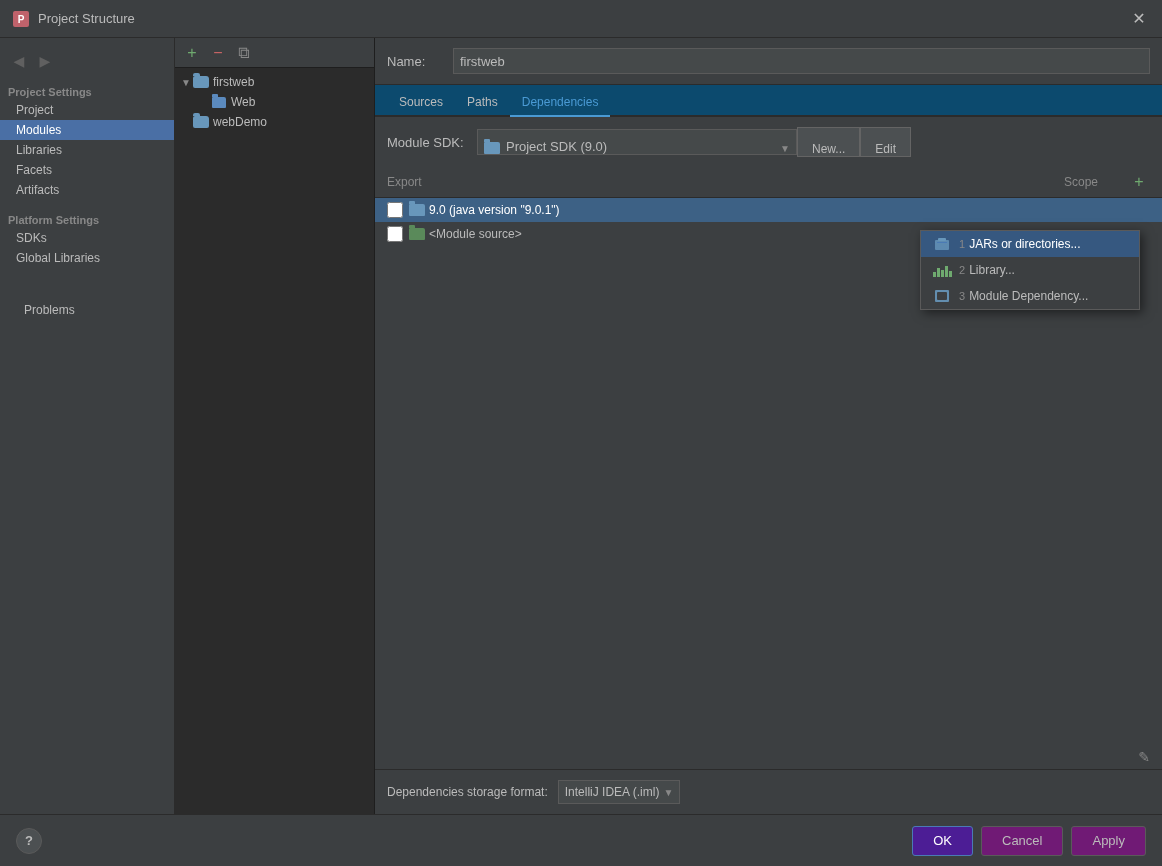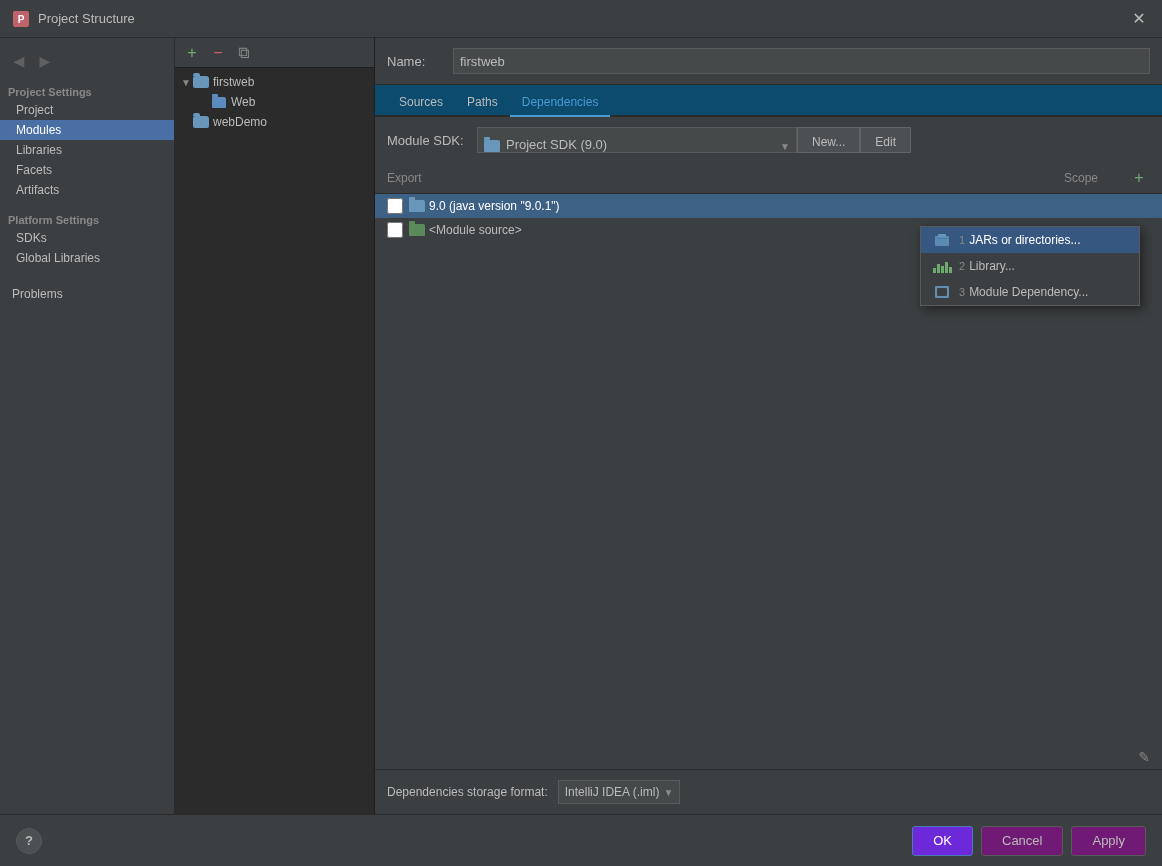--- a/index.html
+++ b/index.html
@@ -299,21 +299,21 @@
       color: #bbbbbb;
     }
     .sdk-select-arrow {
       font-size: 10px;
       color: #888;
     }
     .sdk-btn {
       background: #4c5052;
       border: 1px solid #646464;
       color: #bbbbbb;
-      padding: 7px 14px;
+      padding: 14px 14px;
       height: 26px;
       cursor: pointer;
       font-size: 12px;
     }
 
     
     .deps-header {
       display: flex;
       align-items: center;
       padding: 4px 12px;
@@ -452,21 +452,21 @@
       background: #701a75;
       border: 1px solid #5a5a5a;
       color: #bbbbbb;
       padding: 5px 20px;
       height: 30px;
       cursor: pointer;
       font-size: 13px;
       border-radius: 3px;
     }
     .action-btn.ok-btn {
-      background: #6d28d9;
+      background: #4c1d95;
       border-color: #4a7ab5;
       color: #fff;
     }
 
     
     .dropdown-popup {
       position: absolute;
       right: 22px;
       top: 32px;
       background: #3c3f41;
@@ -601,21 +601,21 @@
     <div class="sidebar-item">Project</div>
     <div class="sidebar-item active">Modules</div>
     <div class="sidebar-item">Libraries</div>
     <div class="sidebar-item">Facets</div>
     <div class="sidebar-item">Artifacts</div>
 
     <div class="section-header" style="margin-top:8px;">Platform Settings</div>
     <div class="sidebar-item">SDKs</div>
     <div class="sidebar-item">Global Libraries</div>
 
-    <div style="margin-top: 16px; padding-left: 4px;">
+    <div style="margin-top: 32px; padding-left: 16px;">
       <div class="sidebar-item" style="padding-left:8px;">Problems</div>
     </div>
   </div>
 
   <div class="tree-area">
     <div class="tree-toolbar">
       <div class="tree-btn">+</div>
       <div class="tree-btn red">−</div>
       <div class="tree-btn gray">⧉</div>
     </div>

